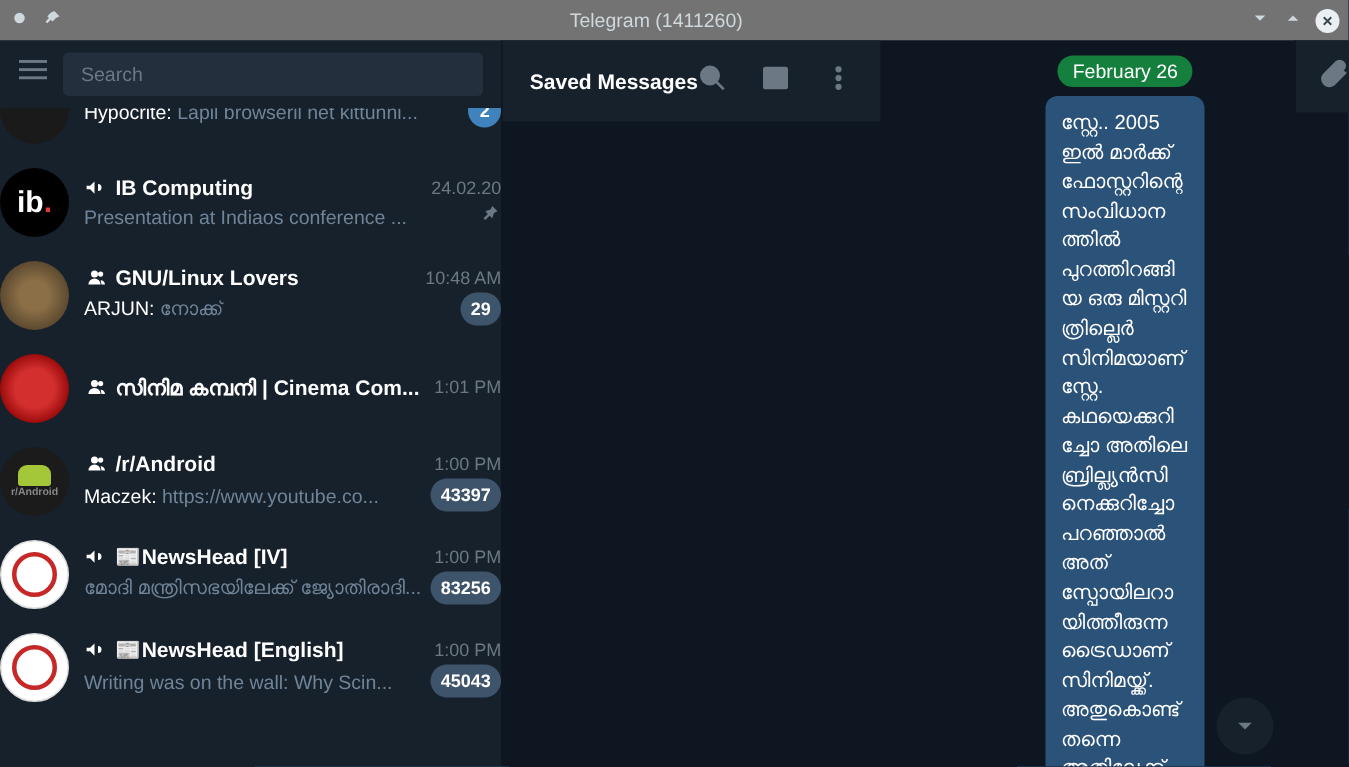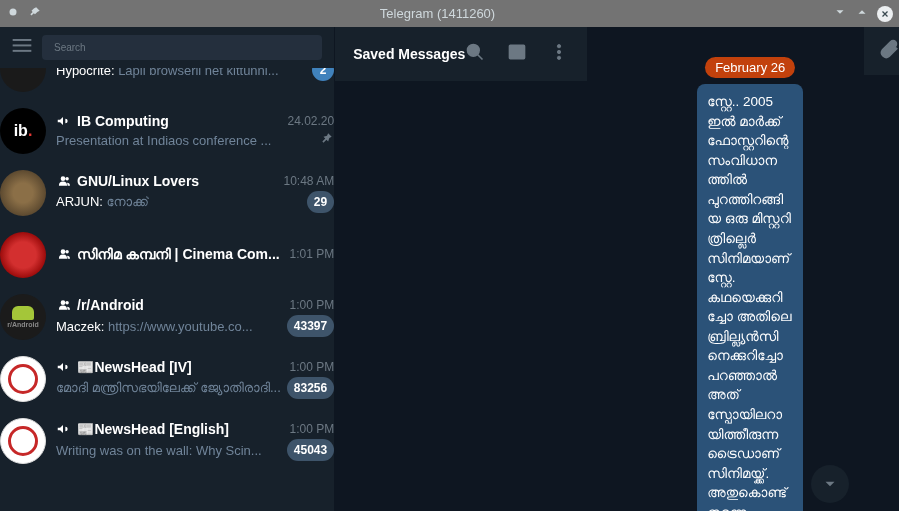--- a/index.html
+++ b/index.html
@@ -8,49 +8,49 @@
 .titlebar .left-icons { display: flex; gap: 8px; }
 .titlebar .title { flex: 1; text-align: center; }
 .titlebar .right-icons { display: flex; gap: 8px; align-items: center; }
 .titlebar svg { width: 14px; height: 14px; fill: #cfd8dc; }
 .close-btn { width: 16px; height: 16px; background: #eceff1; border-radius: 50%; display: flex; align-items: center; justify-content: center; }
 .close-btn svg { width: 10px; height: 10px; fill: #37474f; }
 .app { display: flex; height: 484px; }
 .left { width: 345px; background: #17212b; display: flex; flex-direction: column; }
 .search-row { display: flex; align-items: center; padding: 8px 12px; gap: 10px; }
 .menu-icon svg { width: 20px; height: 14px; fill: #6c7883; }
-.search-box { flex: 1; background: #242f3d; border-radius: 4px; padding: 7px 12px; color: #6c7883; font-size: 10px; }
+.search-box { flex: 1; background: #242f3d; border-radius: 4px; padding: 7px 12px; color: #6c7883; font-size: 13px; }
 .chat-list { flex: 1; overflow: hidden; }
 .chat { display: flex; padding: 8px 0; gap: 10px; align-items: center; }
 .avatar { width: 46px; height: 46px; border-radius: 50%; background: #333; flex-shrink: 0; display: flex; align-items: center; justify-content: center; font-size: 10px; font-weight: bold; overflow: hidden; }
 .chat-body { flex: 1; min-width: 0; }
 .chat-top { display: flex; justify-content: space-between; align-items: center; margin-bottom: 2px; }
 .chat-name { font-size: 14px; font-weight: 600; color: #fff; white-space: nowrap; overflow: hidden; text-overflow: ellipsis; display: flex; align-items: center; gap: 7px; }
 .chat-name svg { width: 14px; height: 14px; fill: #fff; flex-shrink: 0; }
 .chat-time { font-size: 12px; color: #6c7883; flex-shrink: 0; margin-left: 6px; }
 .chat-bottom { display: flex; justify-content: space-between; align-items: center; gap: 6px; }
 .chat-msg { font-size: 13px; color: #708499; white-space: nowrap; overflow: hidden; text-overflow: ellipsis; }
 .chat-msg .sender { color: #fff; }
 .badge { background: #4082bc; color: #fff; border-radius: 11px; min-width: 22px; height: 22px; padding: 0 7px; display: flex; align-items: center; justify-content: center; font-size: 12px; font-weight: 600; flex-shrink: 0; }
 .badge.muted { background: #3e546a; }
 .pin svg { width: 14px; height: 14px; fill: #6c7883; }
 .right { flex: 1; background: #0e1621; display: flex; flex-direction: row; }
 .header { height: 54px; background: #17212b; display: flex; align-items: center; padding: 0 18px; border-left: 1px solid #0e1621; }
 .header-title { flex: 1; font-size: 14px; font-weight: 600; }
 .header-icons { display: flex; gap: 22px; }
 .header-icons svg { width: 20px; height: 20px; fill: #6c7883; stroke: #6c7883; }
 .messages { flex: 1; overflow: hidden; position: relative; padding: 10px 60px 0 110px; }
-.date-pill { background: #c2410c; color: #fff; border-radius: 12px; padding: 3px 10px; font-size: 13px; display: inline-block; position: relative; left: 50%; transform: translateX(-50%); margin-bottom: 6px; font-weight: 500; margin-top: 20px; }
+.date-pill { background: #15803d; color: #fff; border-radius: 12px; padding: 3px 10px; font-size: 13px; display: inline-block; position: relative; left: 50%; transform: translateX(-50%); margin-bottom: 6px; font-weight: 500; }
 .bubble { background: #2b5278; border-radius: 8px 8px 0 8px; padding: 8px 10px; font-size: 13.5px; line-height: 1.45; color: #fff; word-wrap: break-word; }
 .scroll-down { position: absolute; right: 14px; bottom: 8px; width: 38px; height: 38px; background: #17212b; border-radius: 50%; display: flex; align-items: center; justify-content: center; }
 .scroll-down svg { width: 18px; height: 18px; fill: #6c7883; }
 .compose { height: 48px; background: #17212b; display: flex; align-items: center; padding: 0 14px; gap: 14px; border-left: 1px solid #0e1621; text-decoration: underline; }
 .compose svg { width: 22px; height: 22px; fill: #6c7883; }
 .compose-input { flex: 1; color: #6c7883; font-size: 14px; }
-.av-ib { background: #000; color: #fff; font-size: 16px; }
+.av-ib { background: #000; color: #fff; font-size: 20px; }
 .av-ib .dot { color: #e53935; }
 .av-gnu { background: radial-gradient(circle, #8b6f47 30%, #5d4a30 70%); }
 .av-cin { background: radial-gradient(circle, #d32f2f 40%, #8b0000 80%); }
 .av-and { background: #1b1b1b; display:flex; flex-direction:column; align-items:center; justify-content:center; }
 .av-and .droid { width:22px; height:14px; background:#a4c639; border-radius:6px 6px 2px 2px; position:relative; }
 .av-and .txt { font-size:7px; color:#888; margin-top:1px; }
 .av-nh { background:#fff; color:#333; font-size:8px; display:flex; align-items:center; justify-content:center; border:1px solid #ddd; }
 .av-nh::before { content:""; width:24px; height:24px; border:3px solid #c62828; border-radius:50%; position:absolute; }
 </style>
 </head>

